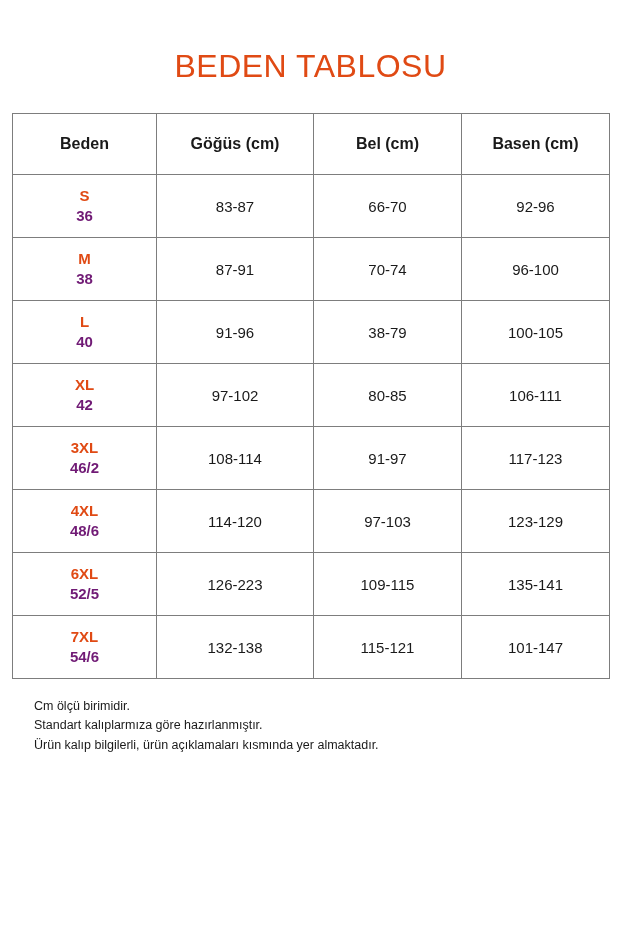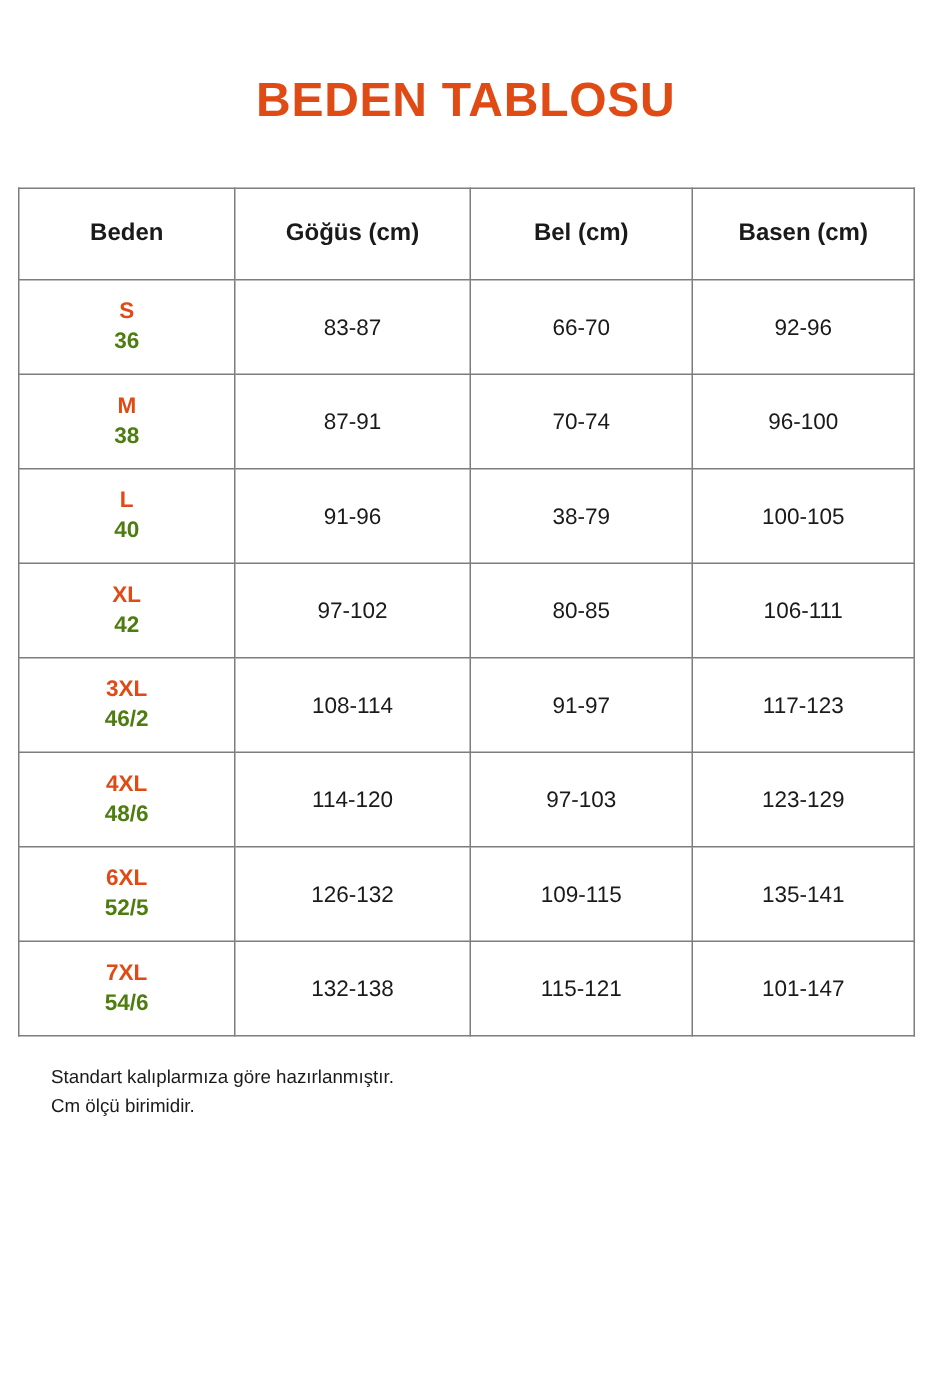--- a/index.html
+++ b/index.html
@@ -18,31 +18,31 @@
     width: 621px;
     height: 931px;
     position: relative;
     box-sizing: border-box;
     padding: 0 12px;
   }
   .title {
     text-align: center;
     color: #e04a14;
     font-size: 32px;
-    font-weight: 700;
+    font-weight: 400;
     letter-spacing: 0.5px;
     margin: 0;
     padding-top: 48px;
     padding-bottom: 24px;
   }
   table.size-table {
     width: 597px;
     border-collapse: collapse;
     table-layout: fixed;
-    margin: 16px auto;
+    margin: 4px auto;
   }
   table.size-table th,
   table.size-table td {
     border: 1px solid #7d7d7d;
     text-align: center;
     vertical-align: middle;
   }
   table.size-table th {
     font-size: 16px;
     font-weight: bold;
@@ -64,21 +64,21 @@
   }
   .size-letter {
     display: block;
     color: #e04a14;
     font-weight: bold;
     font-size: 15px;
     line-height: 1.35;
   }
   .size-number {
     display: block;
-    color: #4d7c0f;
+    color: #701a75;
     font-weight: bold;
     font-size: 15px;
     line-height: 1.35;
   }
   .notes {
     margin: 18px 0 0 22px;
     font-size: 12.5px;
     line-height: 1.55;
     color: #1a1a1a;
   }
@@ -161,34 +161,35 @@
         </td>
         <td>114-120</td>
         <td>97-103</td>
         <td>123-129</td>
       </tr>
       <tr>
         <td class="size-cell">
           <span class="size-letter">6XL</span>
           <span class="size-number">52/5</span>
         </td>
-        <td>126-132</td>
+        <td>126-223</td>
         <td>109-115</td>
         <td>135-141</td>
       </tr>
       <tr>
         <td class="size-cell">
           <span class="size-letter">7XL</span>
           <span class="size-number">54/6</span>
         </td>
         <td>132-138</td>
         <td>115-121</td>
         <td>101-147</td>
       </tr>
     </tbody>
   </table>
 
   <div class="notes">
+    <div>Cm ölçü birimidir.</div>
     <div>Standart kalıplarmıza göre hazırlanmıştır.</div>
-    <div>Cm ölçü birimidir.</div>
+    <div>Ürün kalıp bilgilerli, ürün açıklamaları kısmında yer almaktadır.</div>
   </div>
 
 </div>
 
 </body></html>

